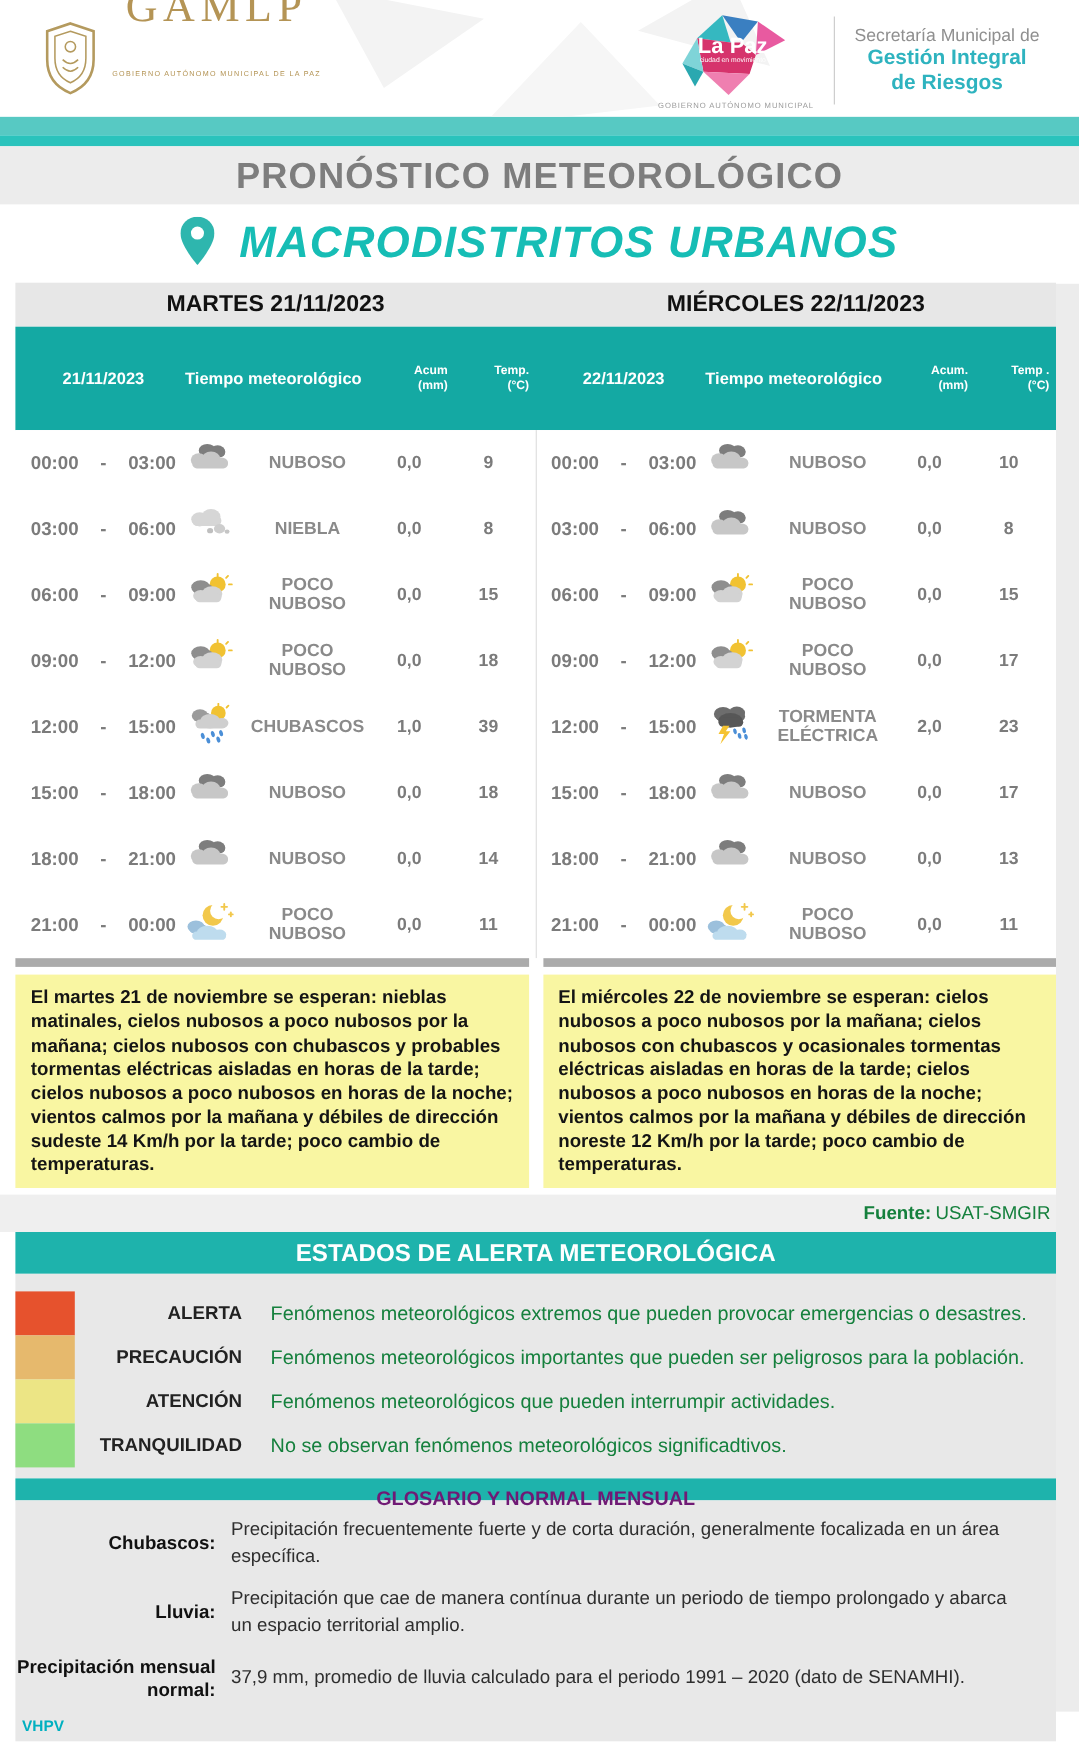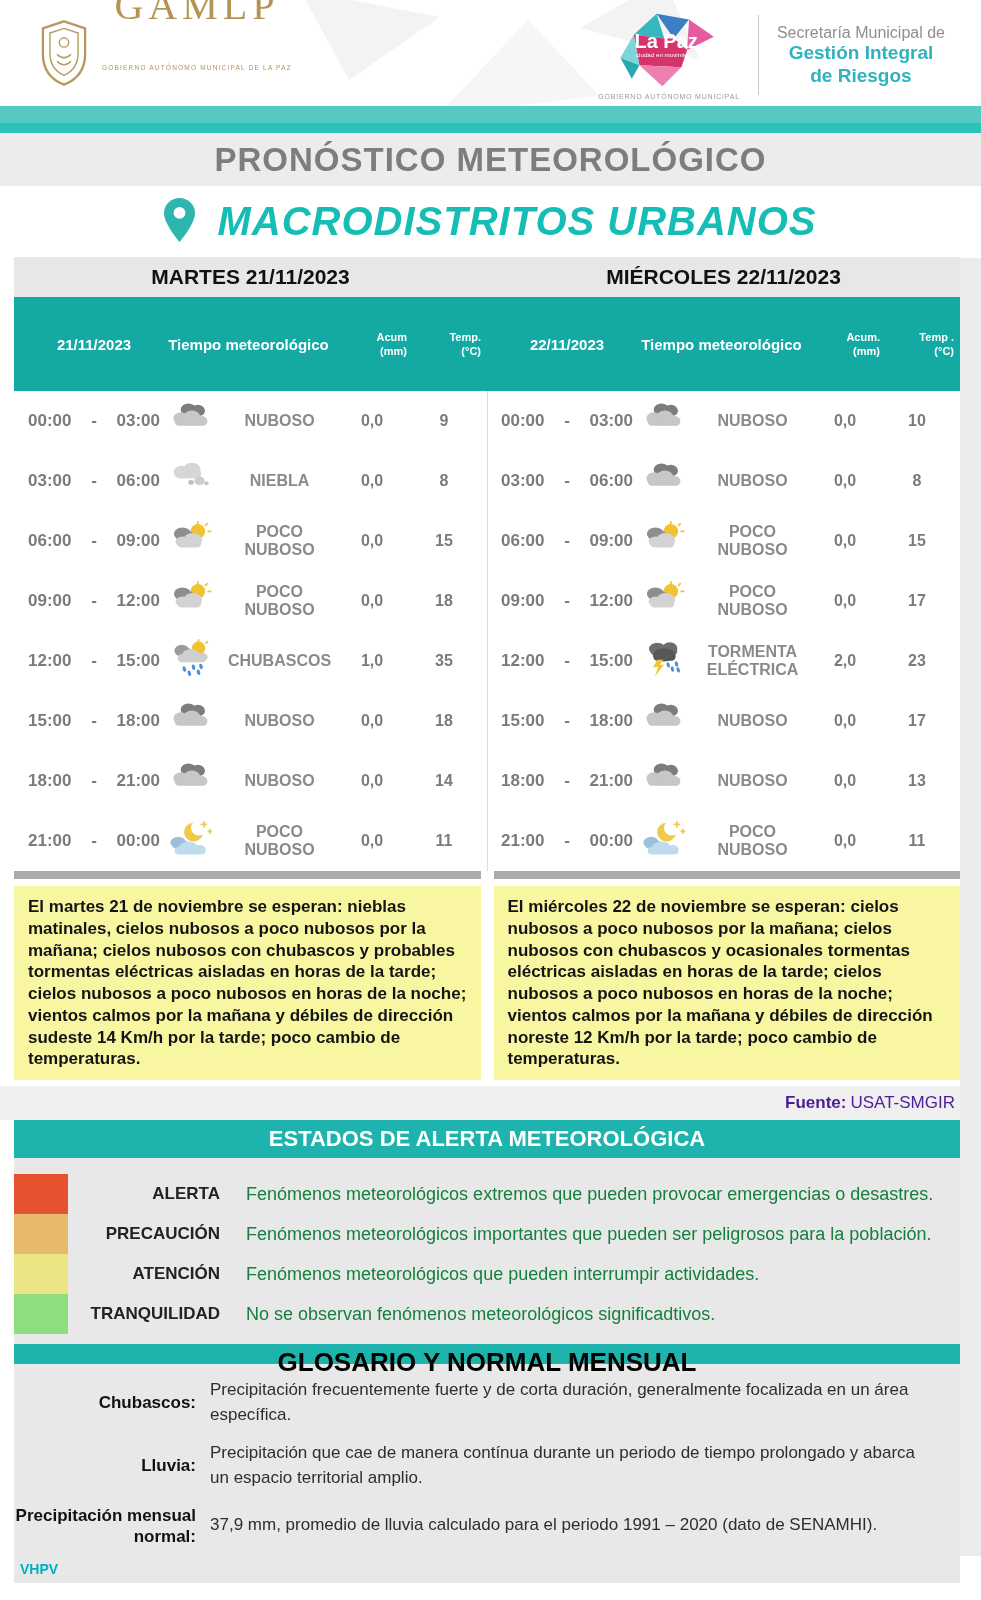--- a/index.html
+++ b/index.html
@@ -61,35 +61,35 @@
   .end-bars { display:flex; gap:13px; margin-top:0; }
   .end-bars > div { flex:1; height:8px; background:#ababab; }
 
   
   .summaries { display:flex; gap:13px; margin:7px 21px 0 14px; }
   .sum-box { flex:1; background:var(--summary_yellow,#f9f6a2); padding:10px 14px;
              font-size:17px; font-weight:bold; color:#141414; line-height:1.28; }
 
   
   .fuente { height:34px; line-height:34px; background:#efefef; text-align:right;
-            padding-right:26px; font-size:17px; color:#4c1d95; margin-top:6px; }
+            padding-right:26px; font-size:17px; color:#15803d; margin-top:6px; }
   .fuente b { margin-right:4px; }
 
   
   .alert-banner { height:38px; line-height:38px; background:var(--banner_teal,#1eb3ac);
                   text-align:center; color:#fff; font-size:22px; font-weight:bold; margin:0 21px 0 14px; }
   .alerts { background:#e8e8e8; margin:0 21px 0 14px; padding:16px 0 10px 0; }
   .a-row { display:grid; grid-template-columns:58px 146px 1fr; align-items:center; height:40px;gap:12px; }
   .a-swatch { width:54px; height:40px; }
   .a-label { text-align:right; font-size:17px; font-weight:bold; color:#222; padding-right:10px; }
   .a-text { font-size:18px; color:#15803d; padding-left:4px; }
 
   
   .gloss-banner { height:20px; line-height:36px; background:var(--banner_teal,#1eb3ac);
-                  text-align:center; color:#000000; font-size:26px; font-weight:bold; margin:0 21px 0 14px; }
+                  text-align:center; color:#701a75; font-size:18px; font-weight:bold; margin:0 21px 0 14px; }
   .glossary { background:#e8e8e8; margin:0 21px 0 14px; padding:14px 0 6px 0; }
   .g-row { display:grid; grid-template-columns:196px 1fr; align-items:center; margin-bottom:14px; }
   .g-term { text-align:right; font-size:17px; font-weight:bold; color:#111; padding-right:14px; line-height:1.25; }
   .g-def { font-size:17px; color:#2e2e2e; line-height:1.45; padding-right:40px; }
   .initials { font-size:14px; font-weight:bold; color:#00b0c0; padding-left:6px; margin-top:2px; }
 </style>
 </head>
 <body>
 
 <div class="page">
@@ -326,21 +326,21 @@
                     <ellipse cx="20" cy="36" rx="2" ry="3.4" transform="rotate(-16 20 36)"></ellipse>
                     <ellipse cx="26" cy="41" rx="2" ry="3.4" transform="rotate(-16 26 41)"></ellipse>
                     <ellipse cx="31" cy="34" rx="2" ry="3.4" transform="rotate(-16 31 34)"></ellipse>
                     <ellipse cx="37" cy="40" rx="2" ry="3.4" transform="rotate(-16 37 40)"></ellipse>
                     <ellipse cx="40" cy="33" rx="2" ry="3.4" transform="rotate(-16 40 33)"></ellipse>
                   </g>
                 </svg></span>
             </div>
     <div class="c-desc">CHUBASCOS</div>
     <div class="c-acum">1,0</div>
-    <div class="c-temp">35</div>
+    <div class="c-temp">39</div>
   </div>
 
   <div class="f-row">
     <div class="c-time">
       <span>15:00</span>
               <span class="dash">-</span>
               <span>18:00</span>
     </div>
     <div class="c-icon">
               <span><svg viewBox="0 0 56 44" class="wicon">

